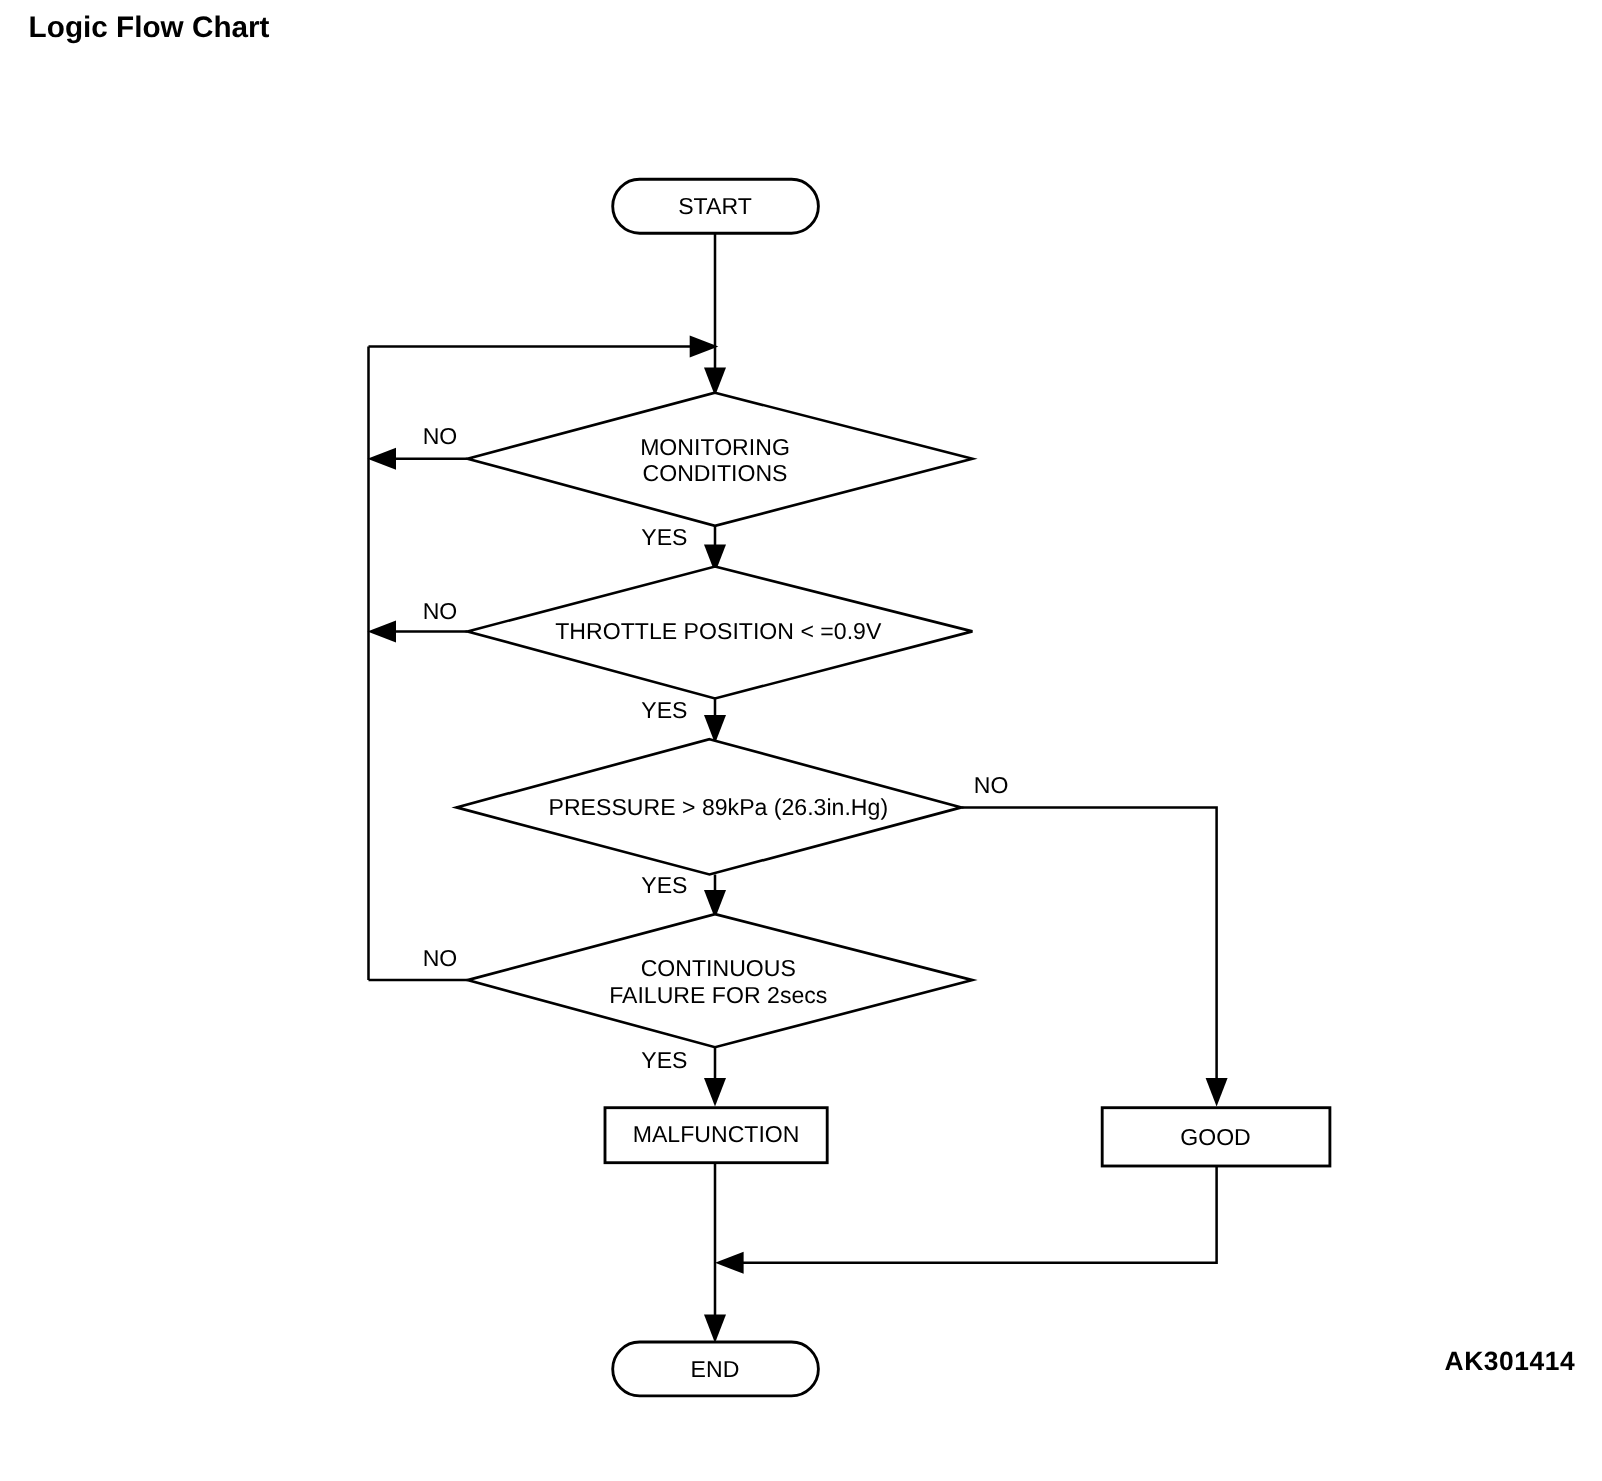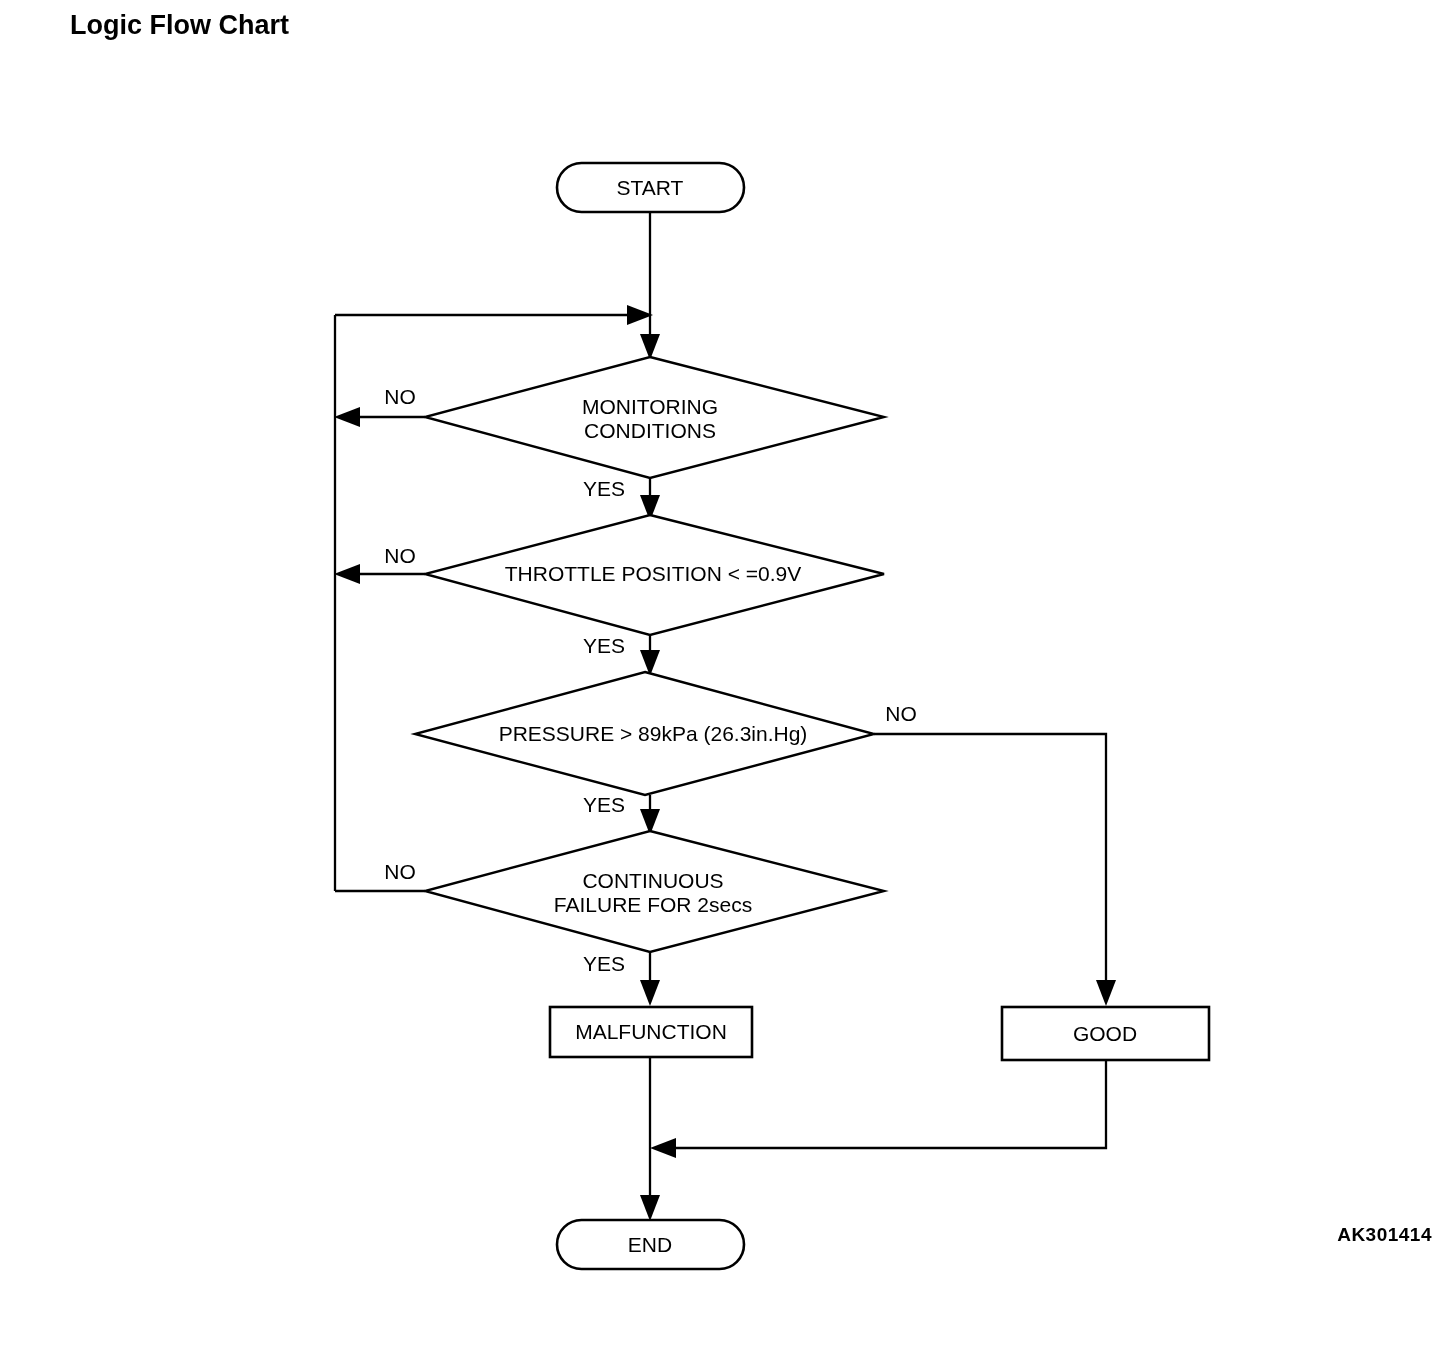--- a/index.html
+++ b/index.html
@@ -17,27 +17,26 @@
     overflow: hidden;
   }
   #page-title {
     position: absolute;
     left: 26px;
     top: 10px;
     font-size: 27px;
     font-weight: bold;
     letter-spacing: 0px;
     white-space: nowrap;
-    margin-left: 44px;
   }
   #figure-code {
     position: absolute;
     right: 24px;
     top: 1224px;
-    font-size: 19px;
+    font-size: 24px;
     font-weight: bold;
     letter-spacing: 0.5px;
     white-space: nowrap;
   }
   #flow-svg {
     position: absolute;
     left: 0;
     top: 0;
     width: 1456px;
     height: 1346px;

